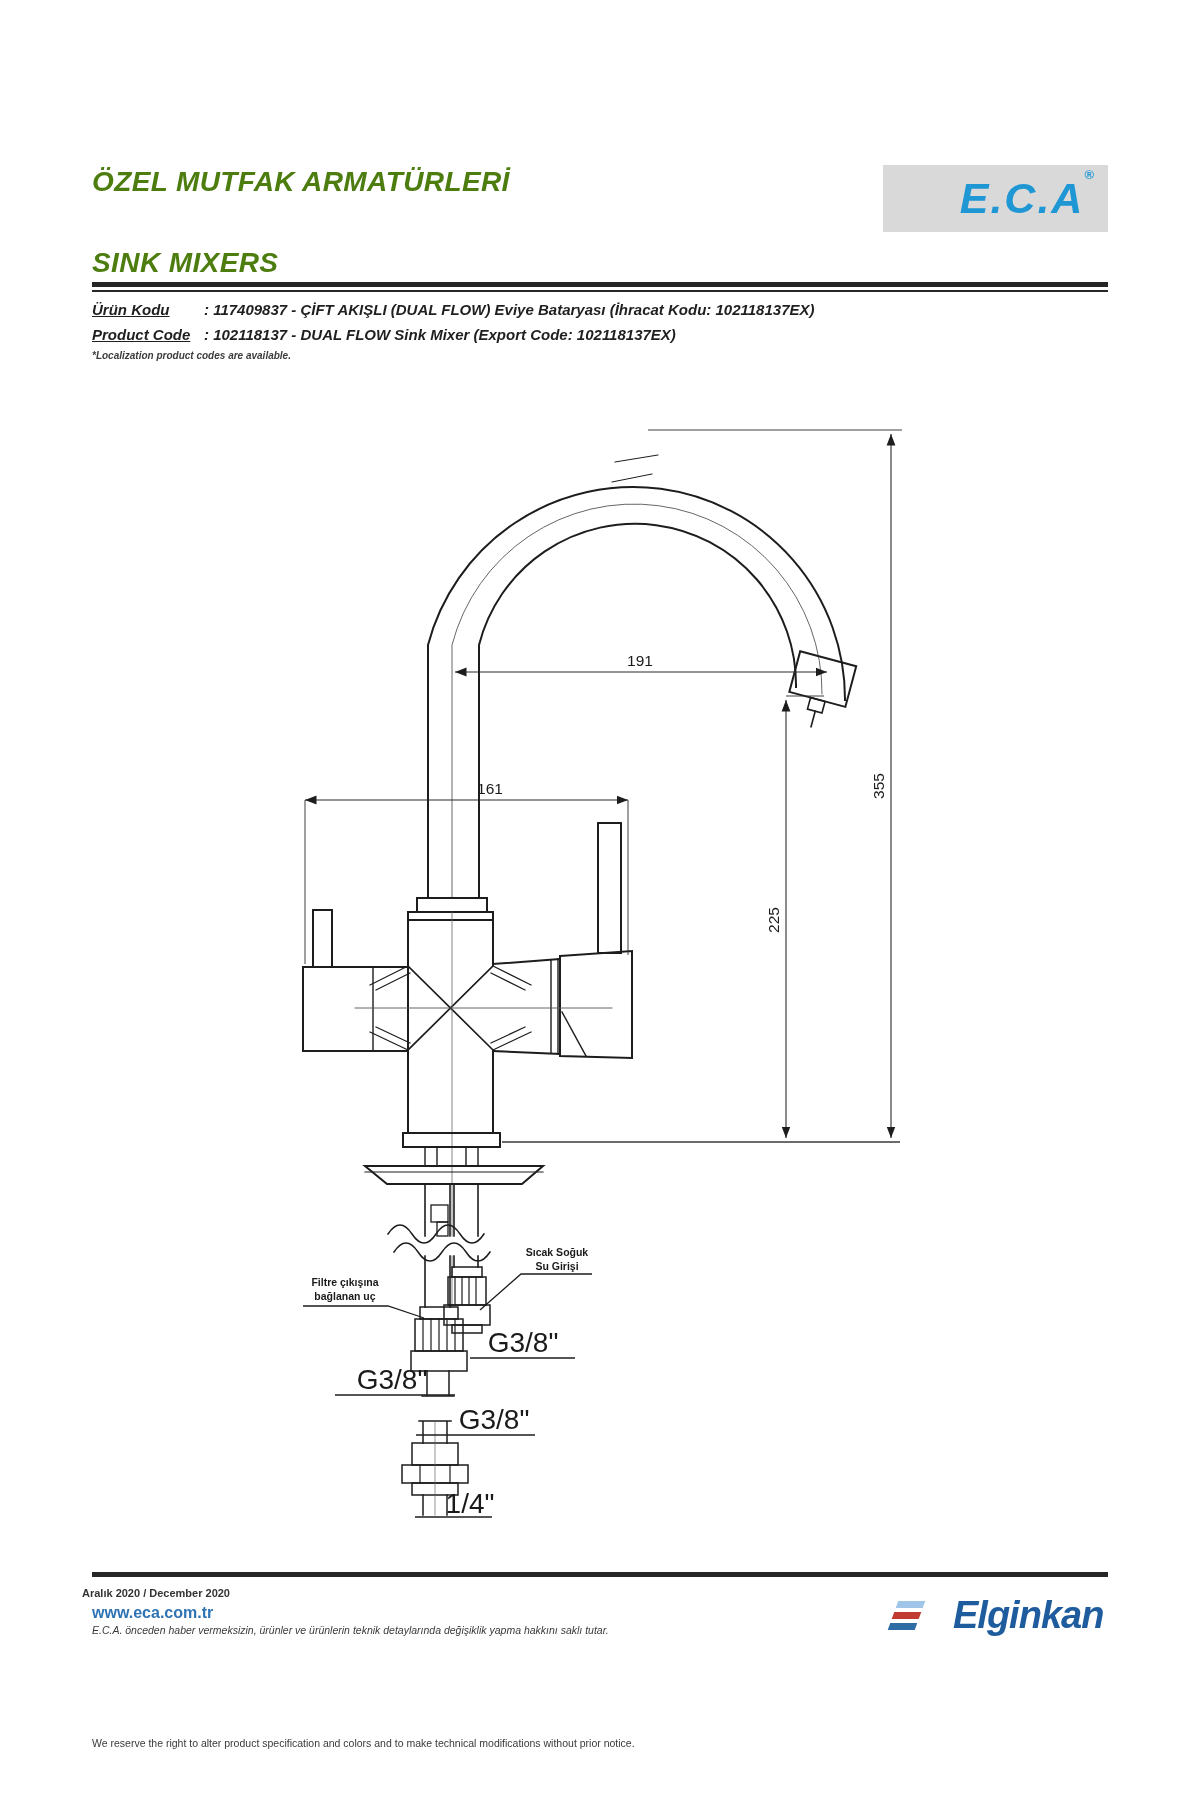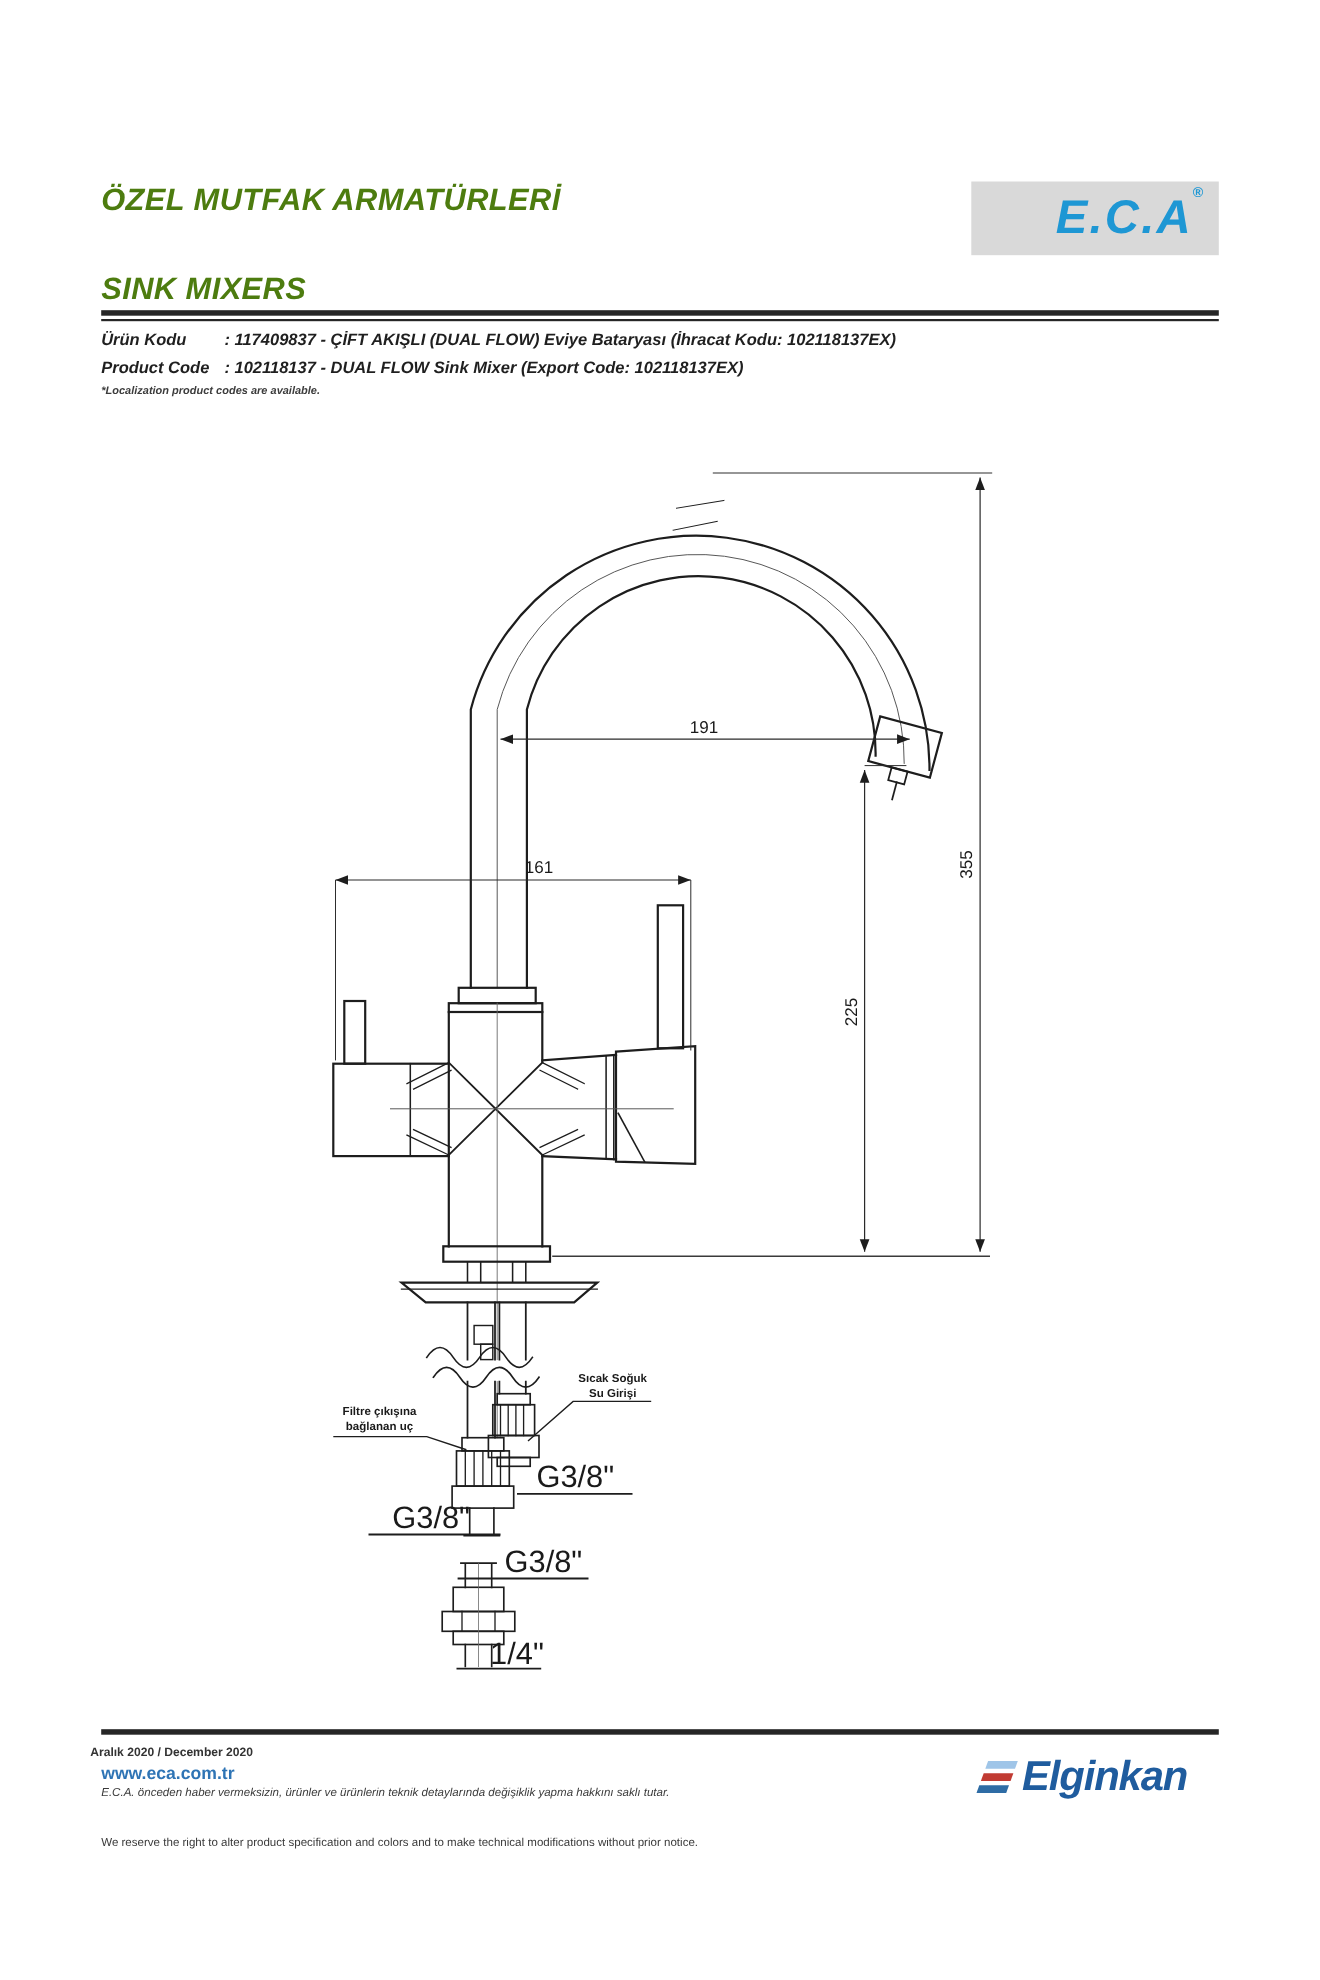--- a/index.html
+++ b/index.html
@@ -13,44 +13,44 @@
   .title-tr{top:166px;font-size:28px;}
   .title-en{top:208px;font-size:28px;margin-top:39px;}
   .rule-double{left:92px;top:282px;width:1016px;height:10px;box-sizing:border-box;
     border-top:5px solid #262626;border-bottom:2px solid #262626;}
   .eca-box{left:883px;top:165px;width:225px;height:67px;background:var(--logo-bg,#d9d9d9);
     display:flex;align-items:center;justify-content:flex-end;padding-right:14px;box-sizing:border-box;}
   .eca-text{color:var(--logo-blue,#1e97d4);font-size:43px;font-weight:bold;font-style:italic;
     letter-spacing:2px;line-height:1;}
   .eca-reg{color:var(--logo-blue,#1e97d4);font-size:13px;font-weight:bold;align-self:flex-start;margin-top:2px;}
   .prod-row{left:92px;font-size:15px;font-weight:bold;font-style:italic;color:#1f1f1f;white-space:pre;}
-  .prod-row .plabel{display:inline-block;width:112px;}
+  .prod-row .plabel{display:inline-block;width:112px;text-decoration:underline;}
   .prod-1{top:301px;}
   .prod-2{top:326px;}
   .prod-note{left:92px;top:350px;font-size:10px;font-style:italic;font-weight:600;color:#3c3c3c;}
   
   .draw{left:0;top:0;width:1200px;height:1800px;}
   .dim-t{font-family:"Liberation Sans",sans-serif;font-size:15.5px;fill:#1a1a1a;}
   .thread-t{font-family:"Liberation Sans",sans-serif;font-size:28px;fill:#1a1a1a;}
   .lbl-t{font-family:"Liberation Sans",sans-serif;font-size:10.5px;font-weight:bold;fill:#1a1a1a;}
   
   .rule-thick{left:92px;top:1572px;width:1016px;height:5px;background:#262626;}
   .f-date{left:82px;top:1587px;font-size:11px;font-weight:600;color:#333;}
   .f-site{left:92px;top:1604px;font-size:16px;font-weight:bold;color:var(--link-blue,#2e74b5);text-decoration:none;}
   .f-legal{left:92px;font-size:10.5px;color:#3a3a3a;}
   .f-legal-tr{top:1624px;font-style:italic;}
-  .f-legal-en{top:1669px;}
+  .f-legal-en{top:1737px;}
   .elginkan{left:893px;top:1596px;display:flex;align-items:center;gap:9px;}
   .elg-bars{display:flex;flex-direction:column;gap:4px;transform:skewX(-20deg);}
   .elg-bars i{display:block;width:27px;height:7px;}
   .elg-b1{background:var(--bar-light,#9fc5e8);}
   .elg-b2{background:var(--bar-red,#c13b33);}
   .elg-b3{background:var(--bar-dark,#2e6ca5);}
   .elg-text{font-size:38px;font-weight:bold;font-style:italic;color:var(--elginkan-blue,#1f5c9e);
-    letter-spacing:-1px;line-height:1;}
+    letter-spacing:-1px;line-height:1;margin-left:24px;}
 </style>
 </head>
 <body>
 
 <div class="page">
 
   <h1 class="abs title title-tr">ÖZEL MUTFAK ARMATÜRLERİ</h1>
   <h2 class="abs title title-en">SINK MIXERS</h2>
 
   <div class="abs eca-box">

